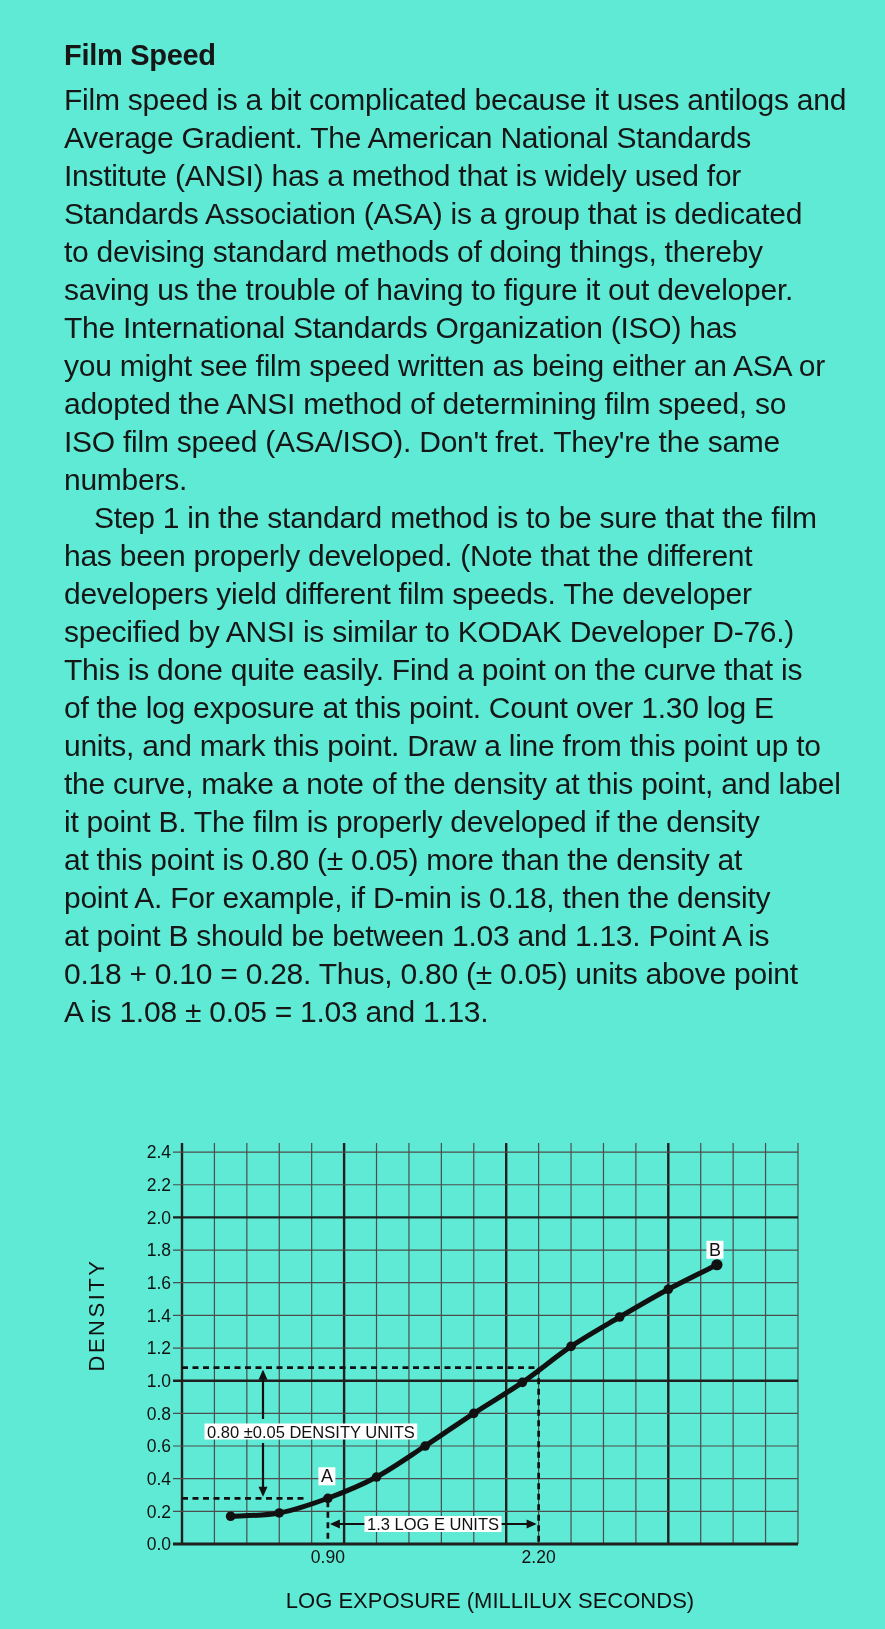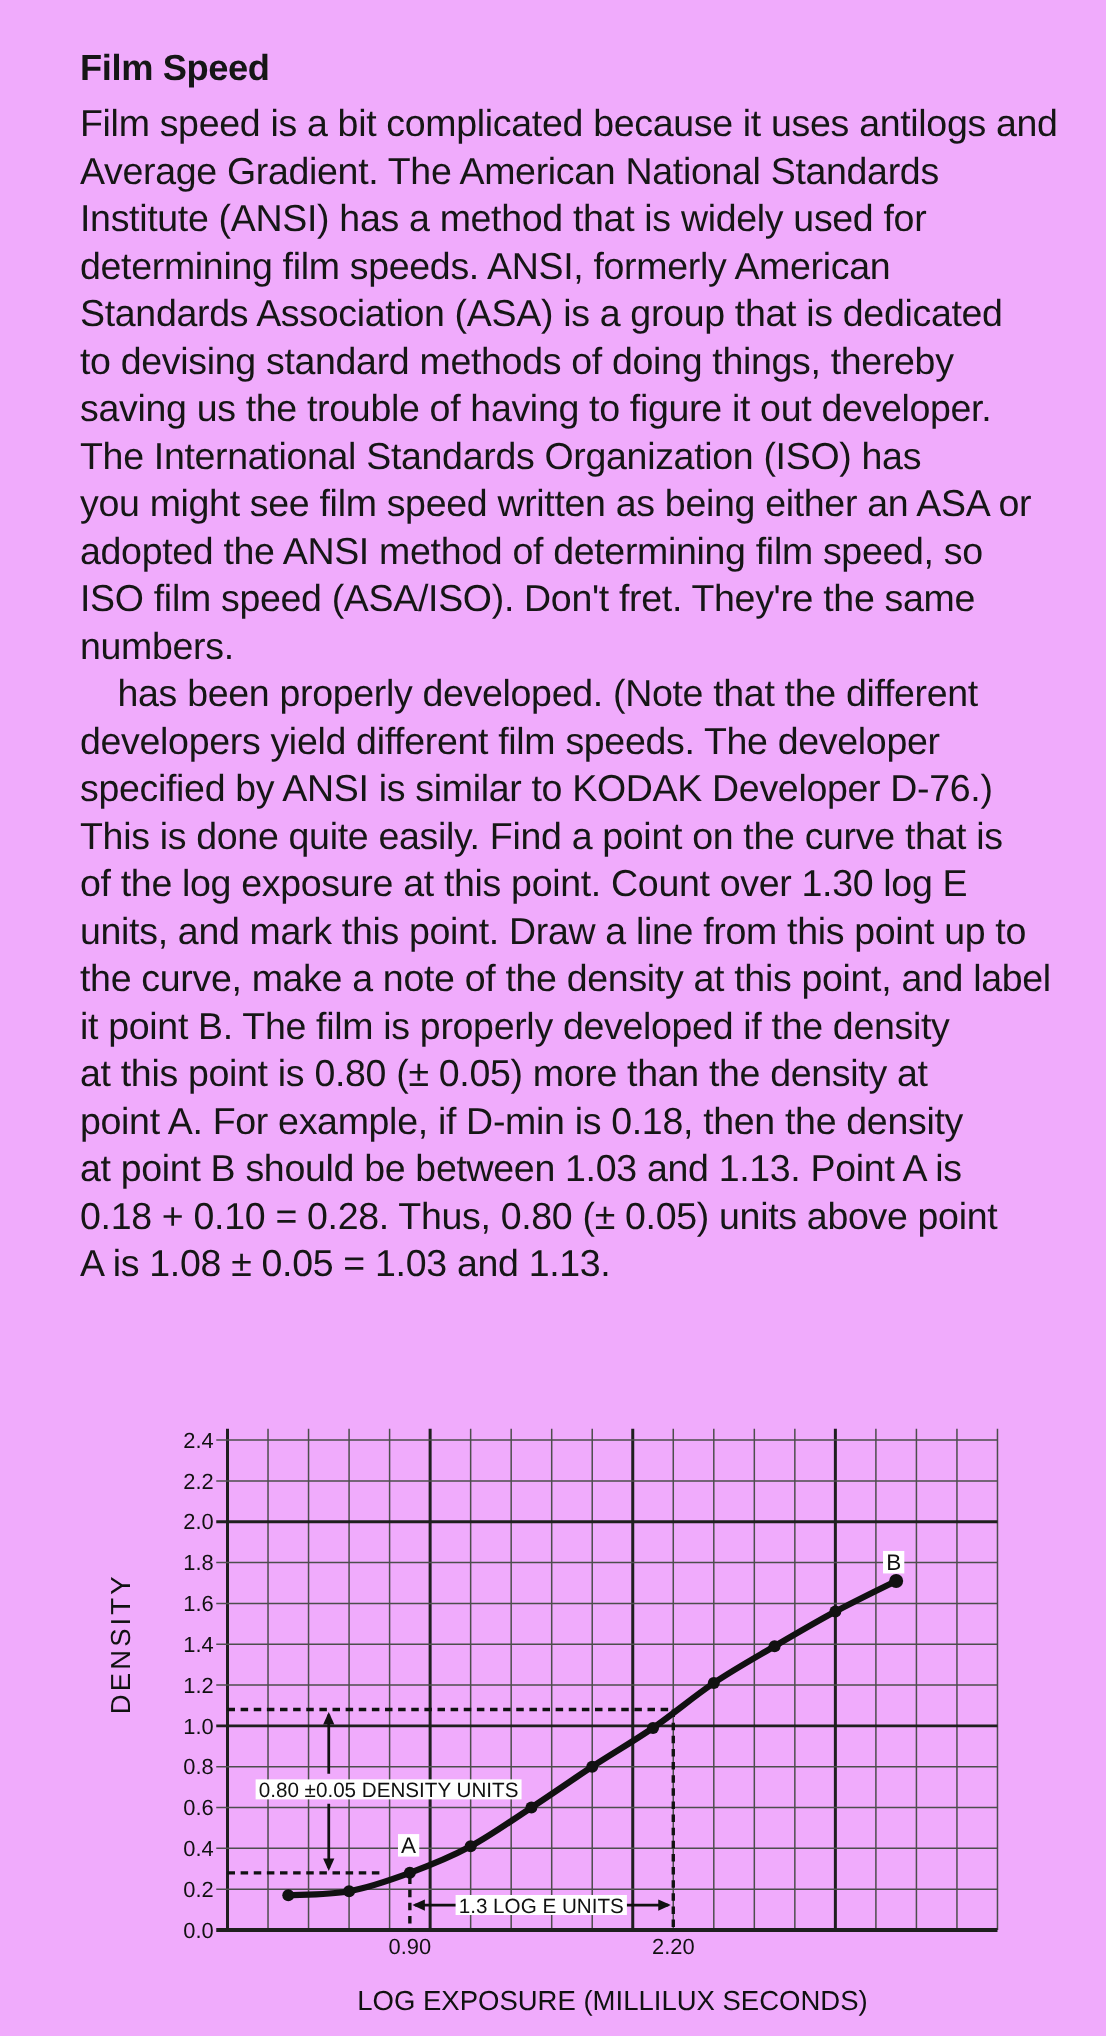--- a/index.html
+++ b/index.html
@@ -1,46 +1,46 @@
 <!DOCTYPE html>
 <html><head>
 <meta charset="utf-8">
 <style>
   html,body{margin:0;padding:0;background:#ffffff;}
-  .page{position:relative;width:885px;height:1629px;background:#f0abfc;overflow:hidden;
+  .page{position:relative;width:885px;height:1629px;background:#5eead4;overflow:hidden;
         font-family:"Liberation Sans","DejaVu Sans",sans-serif;color:#161616;}
   .article{position:absolute;left:64px;top:38px;width:772px;}
   .heading{font-size:29px;font-weight:bold;line-height:34px;letter-spacing:-0.3px;margin-bottom:9px;}
   .tline{font-size:30px;line-height:38px;letter-spacing:-0.25px;white-space:nowrap;}
   .para2 .tline:first-child{text-indent:30px;}
   .figure{position:absolute;left:0;top:1100px;width:885px;height:529px;}
   svg text{font-family:"Liberation Sans","DejaVu Sans",sans-serif;fill:#111111;}
 </style>
 </head>
 <body>
 
 <div class="page">
 
   <div class="article">
     <div class="heading">Film Speed</div>
     <div class="para1">
         <div class="tline">Film speed is a bit complicated because it uses antilogs and</div>
         <div class="tline">Average Gradient. The American National Standards</div>
         <div class="tline">Institute (ANSI) has a method that is widely used for</div>
-        <div class="tline">determining film speeds. ANSI, formerly American</div>
         <div class="tline">Standards Association (ASA) is a group that is dedicated</div>
         <div class="tline">to devising standard methods of doing things, thereby</div>
         <div class="tline">saving us the trouble of having to figure it out developer.</div>
         <div class="tline">The International Standards Organization (ISO) has</div>
         <div class="tline">you might see film speed written as being either an ASA or</div>
         <div class="tline">adopted the ANSI method of determining film speed, so</div>
         <div class="tline">ISO film speed (ASA/ISO). Don't fret. They're the same</div>
         <div class="tline">numbers.</div>
       </div>
     <div class="para2">
+        <div class="tline">Step 1 in the standard method is to be sure that the film</div>
         <div class="tline">has been properly developed. (Note that the different</div>
         <div class="tline">developers yield different film speeds. The developer</div>
         <div class="tline">specified by ANSI is similar to KODAK Developer D-76.)</div>
         <div class="tline">This is done quite easily. Find a point on the curve that is</div>
         <div class="tline">of the log exposure at this point. Count over 1.30 log E</div>
         <div class="tline">units, and mark this point. Draw a line from this point up to</div>
         <div class="tline">the curve, make a note of the density at this point, and label</div>
         <div class="tline">it point B. The film is properly developed if the density</div>
         <div class="tline">at this point is 0.80 (± 0.05) more than the density at</div>
         <div class="tline">point A. For example, if D-min is 0.18, then the density</div>

